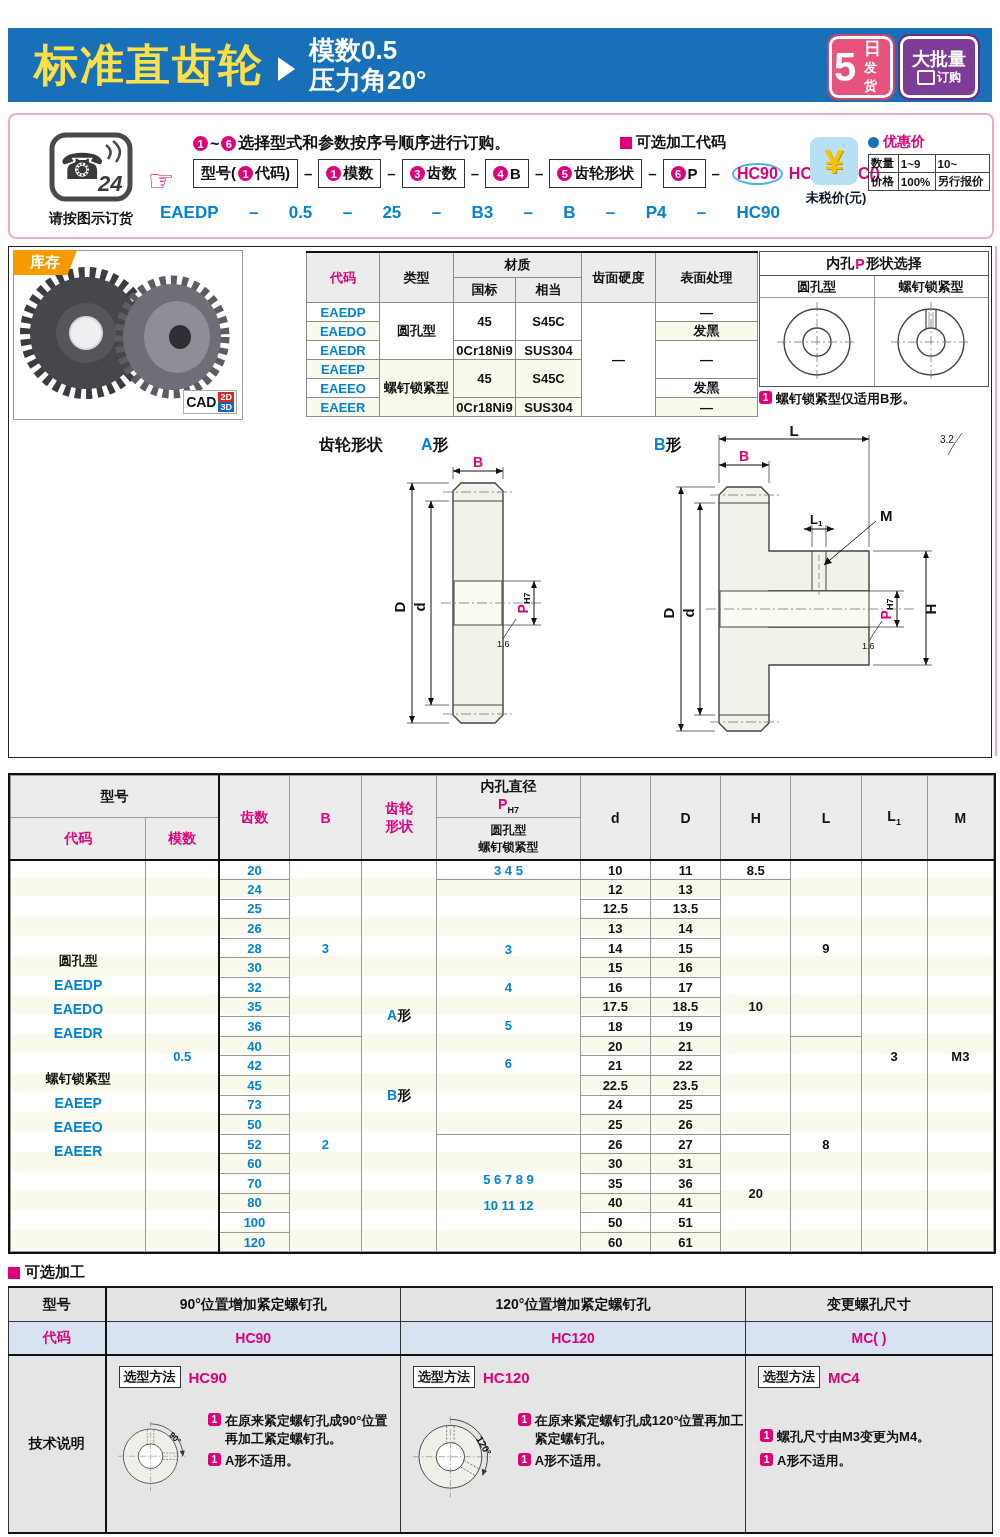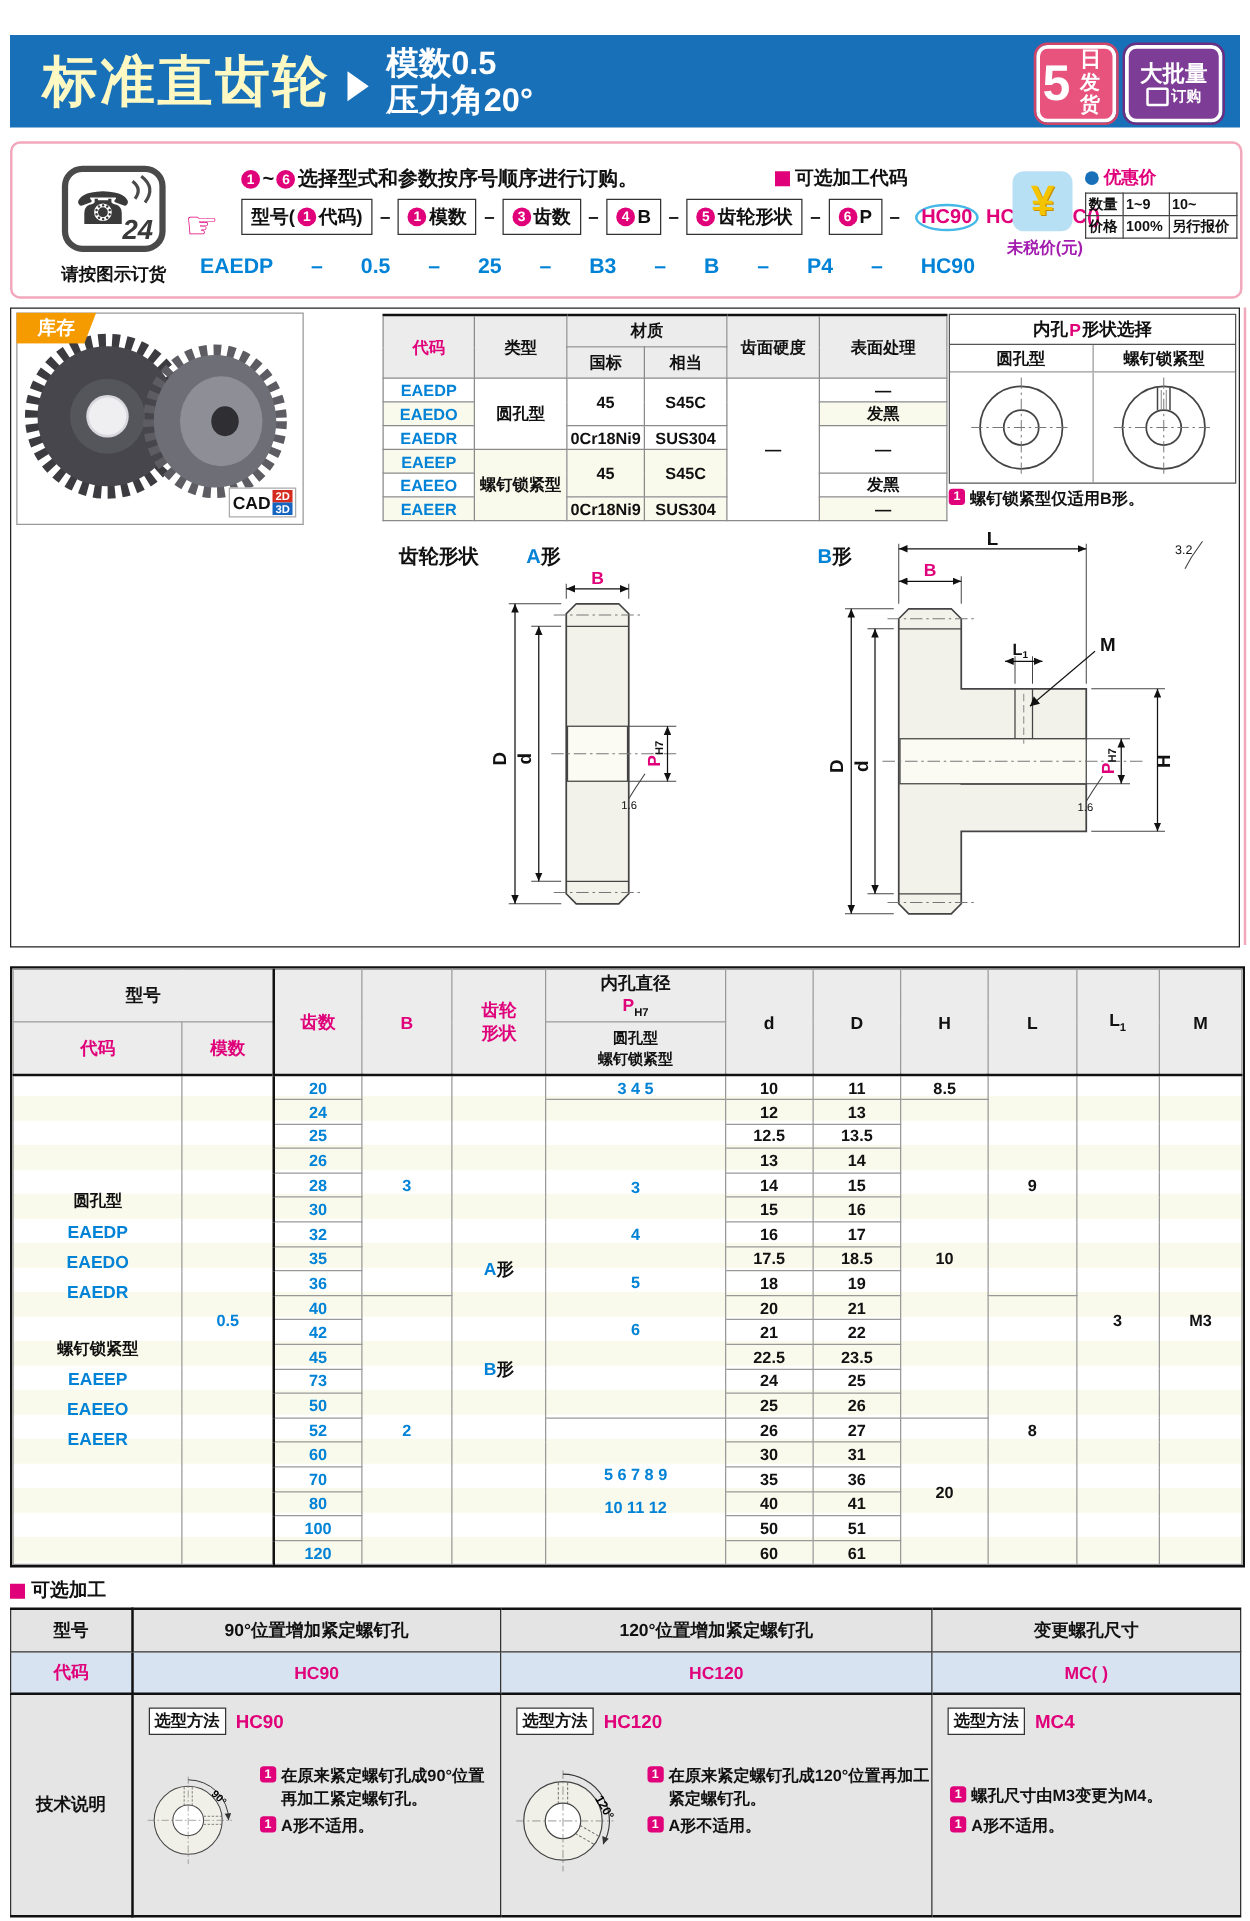--- a/index.html
+++ b/index.html
@@ -1,27 +1,27 @@
 <!DOCTYPE html>
 <html><head>
 <meta charset="utf-8">
 <style>
   html,body{margin:0;padding:0;background:#fff;}
   body{width:1000px;height:1537px;position:relative;font-family:"Liberation Sans","DejaVu Sans",sans-serif;color:#111;}
   .abs{position:absolute;}
   
   .banner{left:8px;top:28px;width:984px;height:74px;background:#1770b8;display:flex;align-items:center;}
-  .banner-title{color:#fef9c3;font-size:44px;font-weight:bold;margin-left:26px;letter-spacing:2px;}
+  .banner-title{color:#fde047;font-size:44px;font-weight:bold;margin-left:26px;letter-spacing:2px;}
   .banner-arrow{width:0;height:0;border-left:17px solid #fff;border-top:12px solid transparent;border-bottom:12px solid transparent;margin:8px 14px 0 14px;}
   .banner-sub{color:#fff;font-weight:bold;line-height:1.15;font-size:26px;margin-top:2px;}
   .badges{position:absolute;right:14px;top:8px;display:flex;gap:7px;}
   .badge1{width:58px;height:56px;background:#e8537d;border:3px solid #fff;outline:2px solid #d04468;border-radius:9px;color:#fff;display:grid;grid-template-columns:30px 24px;align-items:center;justify-content:center;}
   .badge1 .b5{font-size:40px;font-weight:bold;line-height:1;grid-row:span 2;}
   .badge1 .bd{font-size:17px;font-weight:bold;line-height:1;}
-  .badge1 .bf{font-size:16px;font-weight:bold;line-height:1;}
+  .badge1 .bf{font-size:13px;font-weight:bold;line-height:1;}
   .badge2{width:72px;height:56px;background:#7d3d96;border:3px solid #fff;outline:2px solid #6a2f83;border-radius:9px;color:#fff;display:flex;flex-direction:column;align-items:center;justify-content:center;font-weight:bold;}
   .badge2 .l1{font-size:18px;line-height:1.2;}
   .badge2 .l2{font-size:12px;line-height:1.2;display:flex;align-items:center;gap:2px;font-family:Liberation Mono, monospace;}
   .cart{display:inline-block;width:14px;height:11px;border:2px solid #fff;border-radius:2px;position:relative;}
   
   .order-panel{left:8px;top:113px;width:982px;height:122px;border:2px solid #f2a8bd;border-radius:8px;background:#fff;}
   .phone-wrap{left:26px;top:16px;width:110px;text-align:center;}
   .phone-note{font-size:14px;font-weight:bold;margin-top:3px;}
   .hand{left:138px;top:48px;font-size:30px;color:#e0007a;font-weight:bold;}
   .cnum{display:inline-flex;width:15px;height:15px;border-radius:50%;background:#e0007a;color:#fff;font-size:11px;font-weight:bold;align-items:center;justify-content:center;vertical-align:1px;}
@@ -29,21 +29,21 @@
   .order-row{left:183px;top:44px;display:flex;align-items:center;gap:4px;font-weight:bold;}
   .obox{border:1.5px solid #333;background:#fff;height:27px;display:flex;align-items:center;justify-content:center;gap:2px;font-size:15px;padding:0 7px;white-space:nowrap;}
   .odash{font-size:15px;padding:0 2px;}
   .opt-codes{color:#e0007a;font-size:16px;white-space:nowrap;display:flex;align-items:center;gap:6px;margin-left:6px;}
   .hc-oval{border:2px solid #45b8e8;border-radius:50%;padding:0 3px;}
   .opt-title{left:610px;top:18px;font-size:15px;font-weight:bold;display:flex;align-items:center;gap:4px;}
   .psq{display:inline-block;width:12px;height:12px;background:#e0007a;}
   .example-row{left:150px;top:88px;width:620px;display:flex;justify-content:space-between;color:#0082d6;font-size:17px;font-weight:bold;}
   
   .yen-box{left:800px;top:22px;width:48px;height:48px;background:#b8e0f5;border-radius:9px;display:flex;align-items:center;justify-content:center;font-size:34px;font-weight:bold;color:#f5c400;text-shadow:1px 1px 0 #c89000;}
-  .yen-note{left:786px;top:74px;width:80px;text-align:center;color:#a21caf;font-size:13px;font-weight:bold;}
+  .yen-note{left:786px;top:74px;width:80px;text-align:center;color:#0f172a;font-size:13px;font-weight:bold;}
   .price-wrap{left:858px;top:18px;width:122px;}
   .price-title{display:flex;align-items:center;gap:4px;font-size:14px;font-weight:bold;color:#e0007a;margin-bottom:3px;}
   .bluedot{width:11px;height:11px;border-radius:50%;background:#1770b8;display:inline-block;}
   .price-tb{border-collapse:collapse;width:122px;}
   .price-tb td{border:1px solid #444;font-size:11.5px;font-weight:bold;text-align:left;padding:1px 2px;white-space:nowrap;}
   
   .content-box{left:8px;top:246px;width:982px;height:510px;border:1.5px solid #222;background:#fff;}
   .stock-badge{left:4px;top:3px;width:64px;height:25px;background:#f59b00;color:#fff;font-size:15px;font-weight:bold;display:flex;align-items:center;justify-content:center;clip-path:polygon(0 0,100% 0,85% 100%,0 100%);}
   .photo-box{left:4px;top:3px;width:228px;height:168px;border:1px solid #999;background:#fff;}
   .cad-badge{right:5px;bottom:5px;display:flex;align-items:center;border:1px solid #aaa;background:#fff;padding:1px 2px;gap:2px;}

